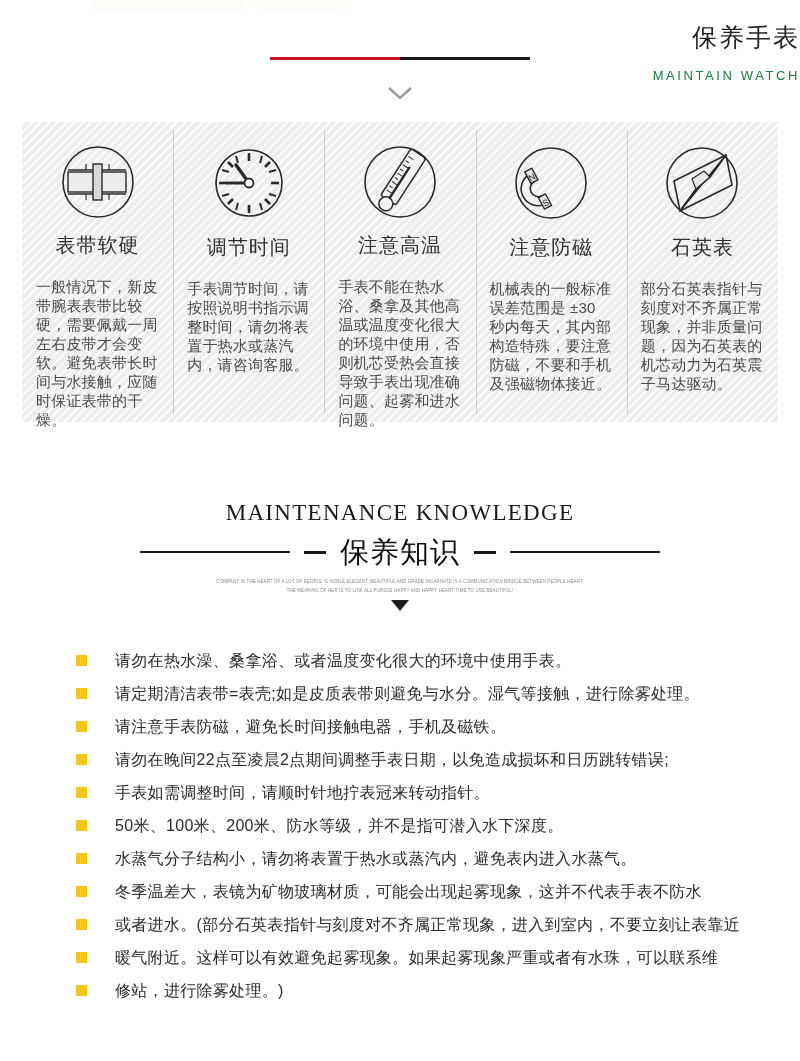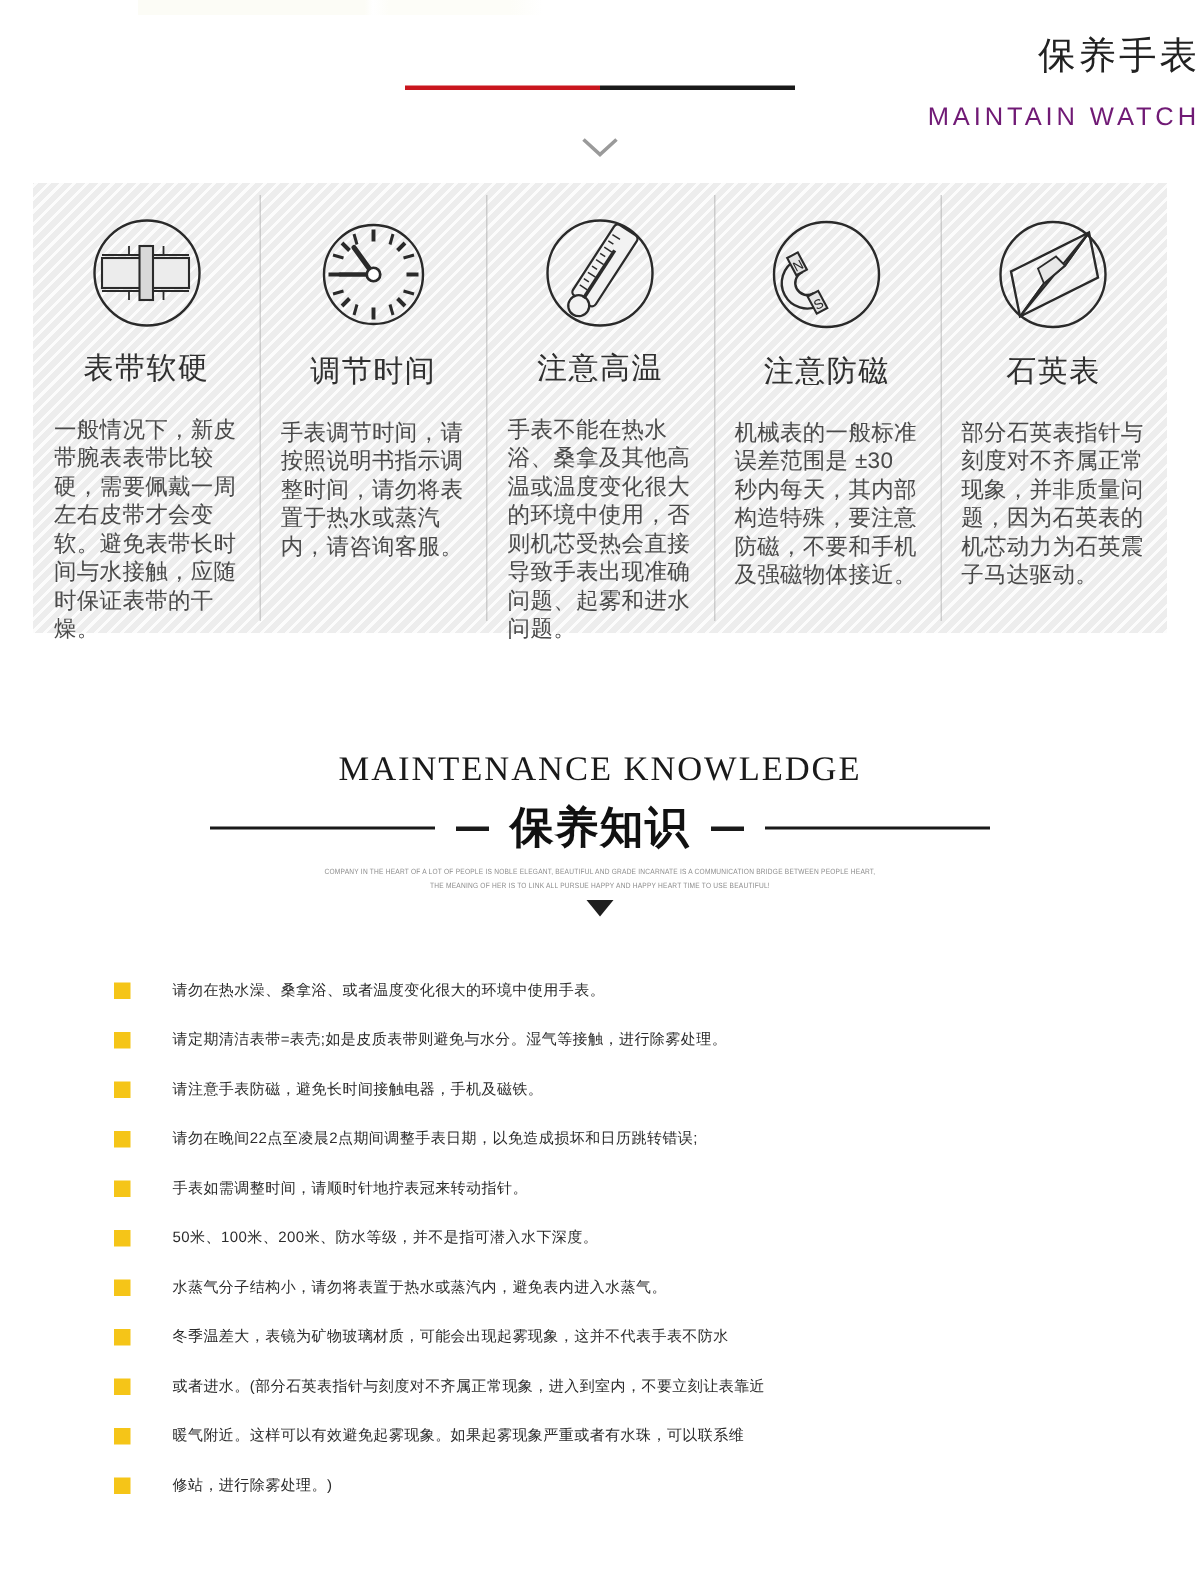--- a/index.html
+++ b/index.html
@@ -44,23 +44,23 @@
   .sec1-rule {
     width: 260px;
     height: 3px;
     margin: 5px auto 0 auto;
     display: flex;
   }
   .sec1-rule .r-red { flex: 1; background: #c9161e; }
   .sec1-rule .r-blk { flex: 1; background: #1a1a1a; }
   .sec1-sub {
     margin-top: 8px;
-    font-size: 17px;
+    font-size: 13px;
     letter-spacing: 2.6px;
-    color: #701a75;
+    color: #15803d;
   }
   .sec1-chev {
     margin: 3px auto 0 auto;
     width: 26px; height: 14px;
     position: relative;
   }
   .sec1-chev svg { display: block; }
 
   
   .panel {
@@ -129,21 +129,20 @@
     font-weight: normal;
     letter-spacing: 1.3px;
     color: #1a1a1a;
   }
   .sec2-cnrow {
     margin-top: 9px;
     display: flex;
     align-items: center;
     justify-content: center;
     gap: 0;
-    font-weight: bold;
   }
   .s2-line {
     height: 2px;
     background: #1a1a1a;
     width: 150px;
   }
   .s2-dash {
     width: 22px; height: 3px;
     background: #1a1a1a;
     margin: 0 14px;
@@ -187,21 +186,21 @@
     height: 22px;
   }
   .kbullet {
     width: 11px; height: 11px;
     background: #f5c518;
     margin-top: 5px;
     margin-right: 28px;
     flex: 0 0 auto;
   }
   .ktext {
-    font-size: 10px;
+    font-size: 16px;
     line-height: 22px;
     color: #2b2b2b;
     letter-spacing: 0.3px;
     white-space: nowrap;
   }
 </style>
 </head>
 <body>
 
 <div class="top-artifact"></div>

